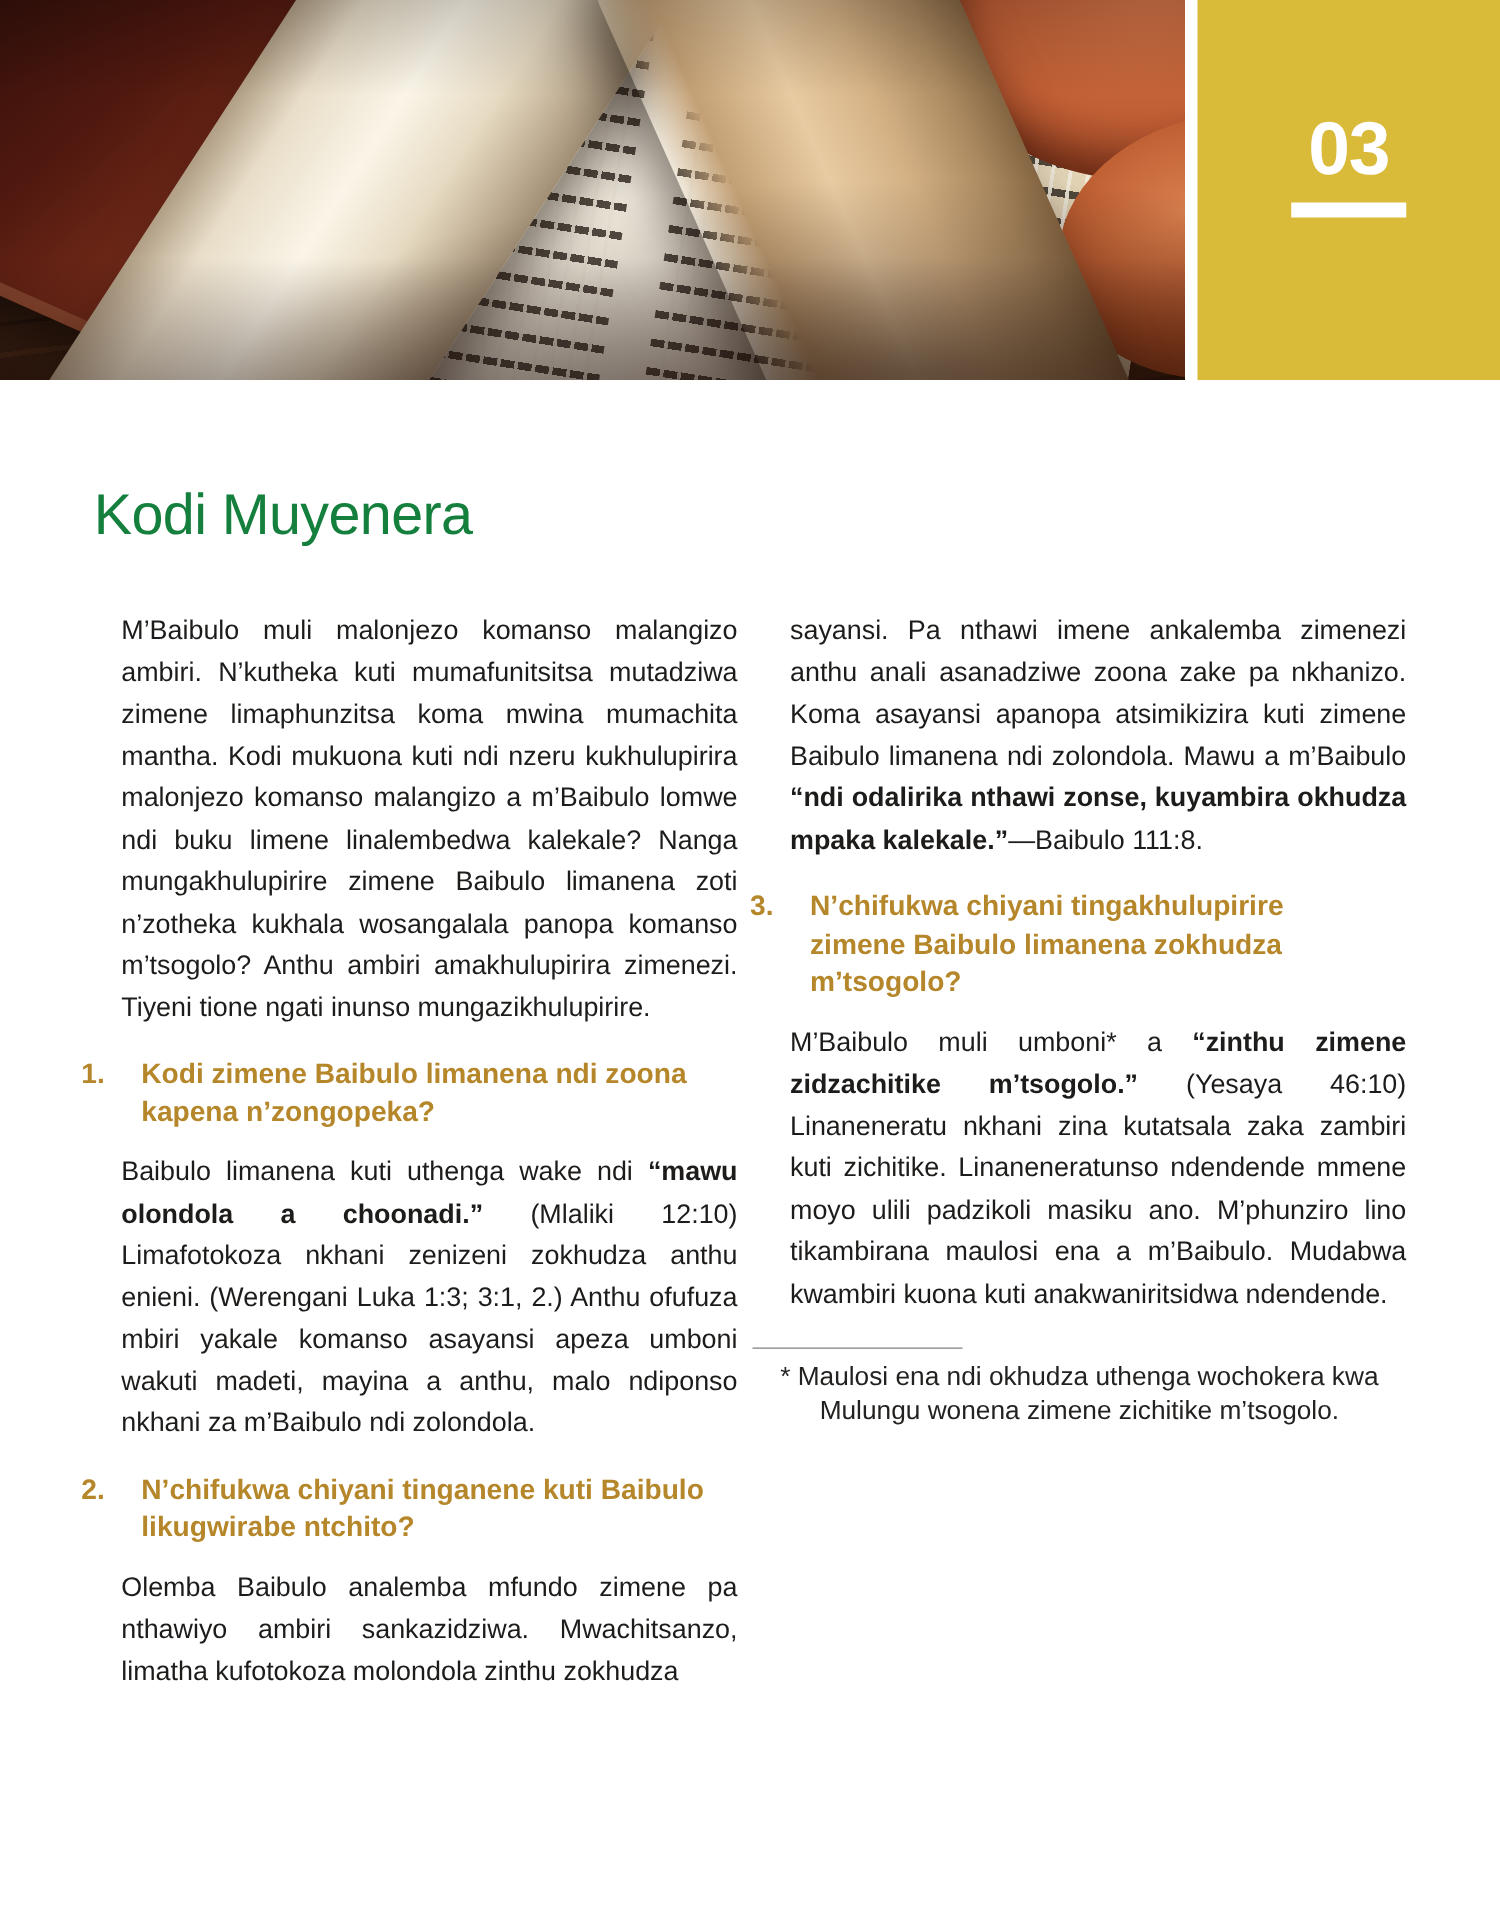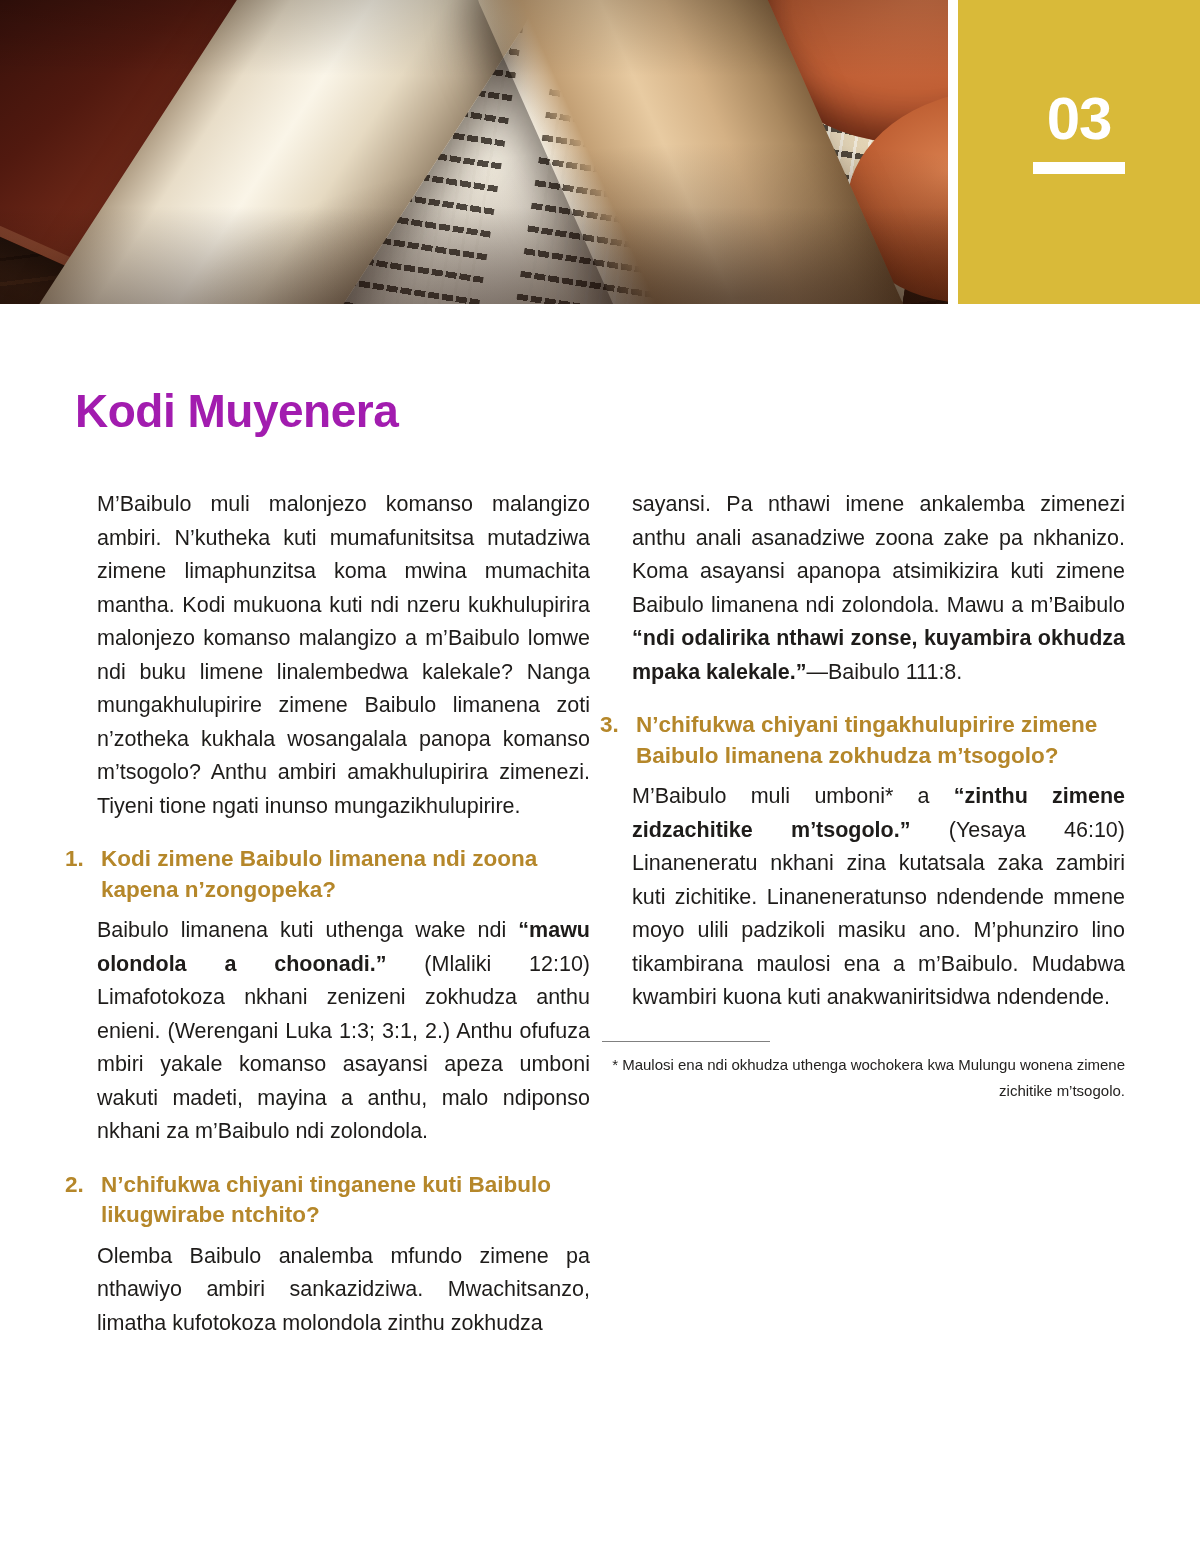--- a/index.html
+++ b/index.html
@@ -89,22 +89,22 @@
   .chapter-number{
     margin-top:92px;text-align:center;
     font-size:60px;font-weight:700;line-height:.9;color:#ffffff;
     letter-spacing:-1px;
   }
   .chapter-bar{width:92px;height:12px;background:#ffffff;margin:16px auto 0;}
 
   
   .page-title{
     position:absolute;left:75px;top:352px;width:760px;
-    font-size:46px;font-weight:700;line-height:56px;letter-spacing:-.5px;
-    color:#a21caf;
+    font-size:46px;font-weight:400;line-height:56px;letter-spacing:-.5px;
+    color:#15803d;
   }
 
   
   .columns{
     position:absolute;left:65px;top:488px;width:1077px;
     display:flex;gap:10px;
   }
   .col{flex:0 0 525px;width:525px;}
   .para{
     margin:0 0 21px 32px;
@@ -113,25 +113,25 @@
   }
   .b{font-weight:700;}
   .question{
     position:relative;padding-left:32px;margin:0 0 9px 0;
   }
   .q-num,.q-head{
     color:var(--accent-gold);font-weight:700;
     font-size:22.5px;line-height:30.5px;
   }
   .q-num{position:absolute;left:0;top:0;}
-  .q-head{margin:4px;}
+  .q-head{margin:16px;}
   .footnote{margin:26px 0 0 2px;}
   .footnote-rule{width:168px;height:0;border-top:1px solid #808080;margin:0 0 10px 0;}
   .footnote-text{
-    margin:0;font-size:15px;line-height:26.5px;color:#242220;text-align:right;
+    margin:0;font-size:21px;line-height:26.5px;color:#242220;text-align:center;
   }
 </style>
 </head>
 <body>
 
 <div class="header">
   <div class="photo" title="Ancient Hebrew scrolls unrolled on a wooden table beside terracotta pottery">
     <div class="wood-grain"></div>
     <div class="book"></div>
     <div class="parchment">

